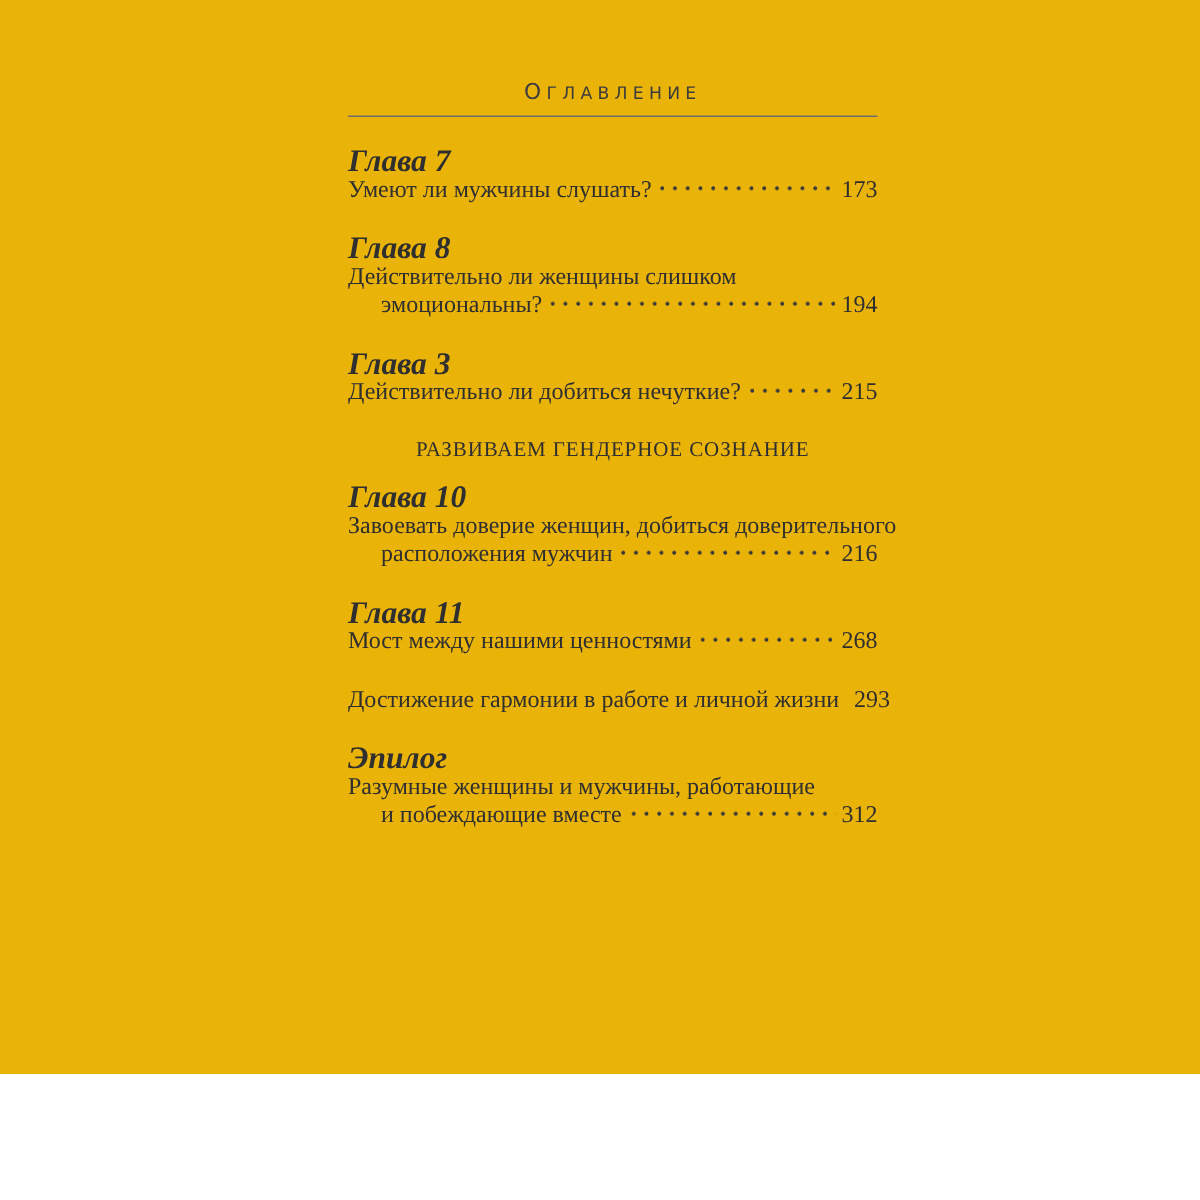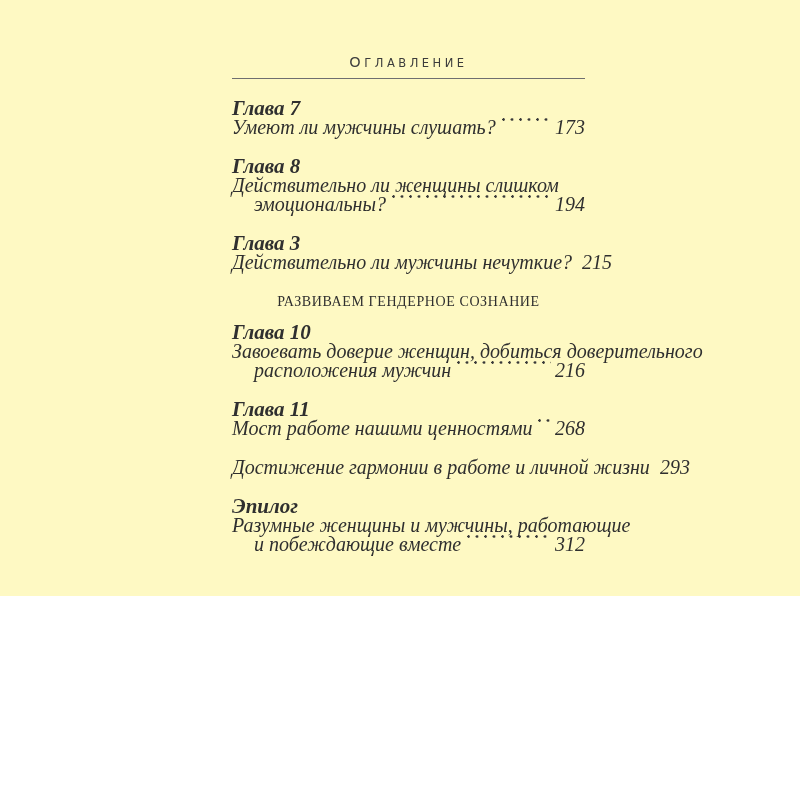--- a/index.html
+++ b/index.html
@@ -3,22 +3,22 @@
 <meta charset="utf-8">
 <style>
   html, body {
     margin: 0;
     padding: 0;
     background: #ffffff;
   }
   .page {
     position: relative;
     width: 800px;
-    height: 596px;
-    background: #fef9c3;
+    height: 716px;
+    background: #eab308;
     overflow: hidden;
     font-family: "Liberation Serif", serif;
     color: #2f2f2f;
   }
   .toc {
     position: absolute;
     left: 232px;
     top: 55px;
     width: 353px;
   }
@@ -43,24 +43,23 @@
     margin-top: 20px;
   }
   .chapter-label {
     font-style: italic;
     font-weight: bold;
     font-size: 21px;
     line-height: 19px;
   }
   .toc-line {
     display: flex;
-    align-items: flex-start;
-    font-size: 20px;
+    align-items: center;
+    font-size: 16px;
     line-height: 19px;
-    font-style: italic;
   }
   .toc-line.indent {
     padding-left: 22px;
   }
   .toc-text {
     white-space: nowrap;
   }
   .leader {
     flex: 1 1 auto;
     min-width: 0;
@@ -109,21 +108,21 @@
       <div class="toc-line indent">
         <span class="toc-text">эмоциональны?</span>
         <span class="leader"></span>
         <span class="page-num">194</span>
       </div>
     </div>
 
     <div class="entry">
       <div class="chapter-label">Глава 3</div>
       <div class="toc-line">
-        <span class="toc-text">Действительно ли мужчины нечуткие?</span>
+        <span class="toc-text">Действительно ли добиться нечуткие?</span>
         <span class="leader"></span>
         <span class="page-num">215</span>
       </div>
     </div>
 
     <div class="section-header">РАЗВИВАЕМ ГЕНДЕРНОЕ СОЗНАНИЕ</div>
 
     <div class="entry">
       <div class="chapter-label">Глава 10</div>
       <div class="toc-line">
@@ -132,21 +131,21 @@
       <div class="toc-line indent">
         <span class="toc-text">расположения мужчин</span>
         <span class="leader"></span>
         <span class="page-num">216</span>
       </div>
     </div>
 
     <div class="entry">
       <div class="chapter-label">Глава 11</div>
       <div class="toc-line">
-        <span class="toc-text">Мост работе нашими ценностями</span>
+        <span class="toc-text">Мост между нашими ценностями</span>
         <span class="leader"></span>
         <span class="page-num">268</span>
       </div>
     </div>
 
     <div class="entry">
       <div class="toc-line">
         <span class="toc-text">Достижение гармонии в работе и личной жизни</span>
         <span class="leader"></span>
         <span class="page-num">293</span>

